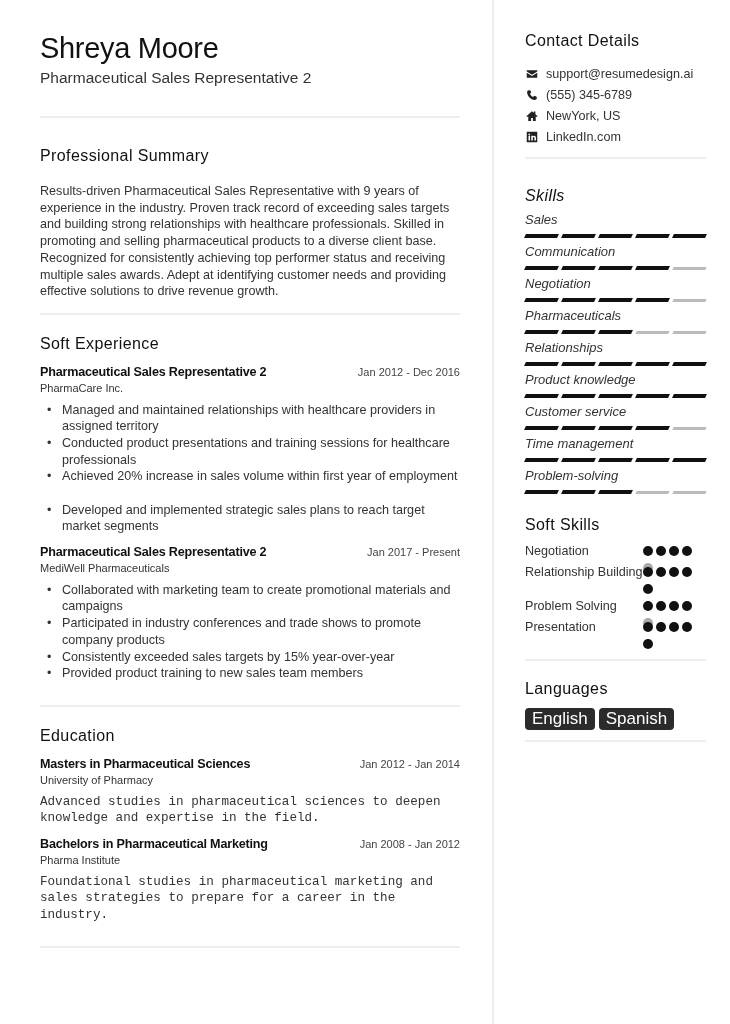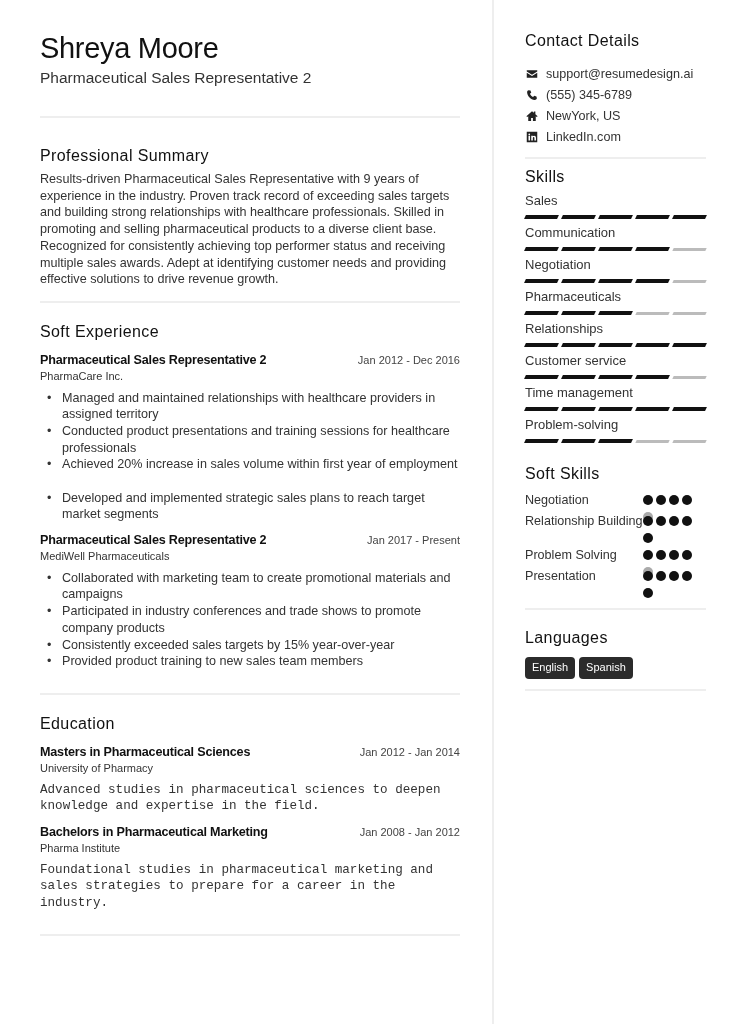--- a/index.html
+++ b/index.html
@@ -14,21 +14,21 @@
 
   .name { font-size: 29px; font-weight: 500; color: #111111; letter-spacing: -0.3px; line-height: 36px; }
   .job-title { font-size: 15.5px; color: #333333; line-height: 22px; margin-top: 1px; }
   .hr { height: 2px; background: #eeeeee; }
   .main .hr.top { margin-top: 27px; }
 
   .section-title { font-size: 16px; color: #111111; font-weight: 500; letter-spacing: 0.4px; line-height: 22px; }
   .body-text { font-size: 12.6px; line-height: 16.7px; color: #333333; }
 
   .summary { margin-top: 27px; }
-  .summary .body-text { margin-top: 4px; }
+  .summary .body-text { margin-top: 16px; }
   .summary-sep { margin-top: 13px; }
 
   .work { margin-top: 18px; }
   .entry { margin-top: 9px; }
   .entry-head { display: flex; justify-content: space-between; align-items: baseline; }
   .entry-title { font-size: 12.6px; font-weight: 700; color: #111111; letter-spacing: -0.2px; line-height: 16px; }
   .entry-date { font-size: 11px; color: #444444; line-height: 14px; }
   .entry-sub { font-size: 11px; color: #333333; line-height: 16.7px; }
   ul.bullets { list-style: none; margin-top: 5px; margin-left: 22px; }
   ul.bullets li { position: relative; font-size: 12.6px; line-height: 16.7px; color: #333333; }
@@ -40,41 +40,41 @@
   .edu .entry .body-text { margin-top: 5px; font-family: Liberation Mono, monospace; }
   .edu-sep { margin-top: 22px; }
 
   
   .contact-list { margin-top: 11px; }
   .contact-item { display: flex; align-items: center; height: 21px; font-size: 12.6px; color: #333333; }
   .contact-item .ico { width: 13px; height: 13px; margin-right: 8px; display: inline-flex; align-items: center; justify-content: center; }
   .contact-item svg { width: 12px; height: 12px; fill: #222222; }
   .side .hr { margin-top: 10px; }
 
-  .skills { margin-top: 7px; }
+  .skills { margin-top: 26px; font-style: italic; }
   .skill { margin-top: 5px; }
   .skill-name { font-size: 13px; color: #333333; line-height: 16px; }
   .skill-bars { display: flex; gap: 4px; margin-top: 6px; height: 5px; }
   .bar { width: 33px; height: 4px; background: #111111; transform: skewX(-25deg); }
   .bar.off { background: #bbbbbb; height: 3px; margin-top: 1px; }
 
   .soft { margin-top: 19px; }
   .soft-list { margin-top: 7px; }
   .soft-row { display: flex; align-items: flex-start; margin-bottom: 4px; }
   .soft-name { width: 118px; font-size: 12.6px; line-height: 17px; color: #333333; }
   .dots { width: 52px; display: flex; flex-wrap: wrap; column-gap: 3px; row-gap: 7px; padding-top: 3px; position: relative; }
   .dot { width: 10px; height: 10px; border-radius: 50%; background: #111111; }
   .dot.ghost { position: absolute; left: 0; top: -1px; background: #aaaaaa; }
   .dot.ghost + .dot { position: relative; z-index: 1; }
 
   .soft-sep { margin-top: 12px; }
 
   .langs { margin-top: 17px; }
   .lang-list { display: flex; gap: 4px; margin-top: 8px; }
-  .lang-pill { background: #2b2b2b; color: #ffffff; font-size: 11px; padding: 3px 7px 4px; border-radius: 4px; line-height: 15px; font-weight: 500; }
+  .lang-pill { background: #2b2b2b; color: #ffffff; font-size: 17px; padding: 3px 7px 4px; border-radius: 4px; line-height: 15px; font-weight: 500; }
   .langs-sep { margin-top: 44px; }
 </style>
 </head>
 <body>
 
 <div class="page">
   <div class="divider-vertical"></div>
 
   <div class="main">
     <div class="name">Shreya Moore</div>
@@ -231,20 +231,30 @@
             <div class="skill-name">Relationships</div>
             <div class="skill-bars">
               <span class="bar"></span>
               <span class="bar"></span>
               <span class="bar"></span>
               <span class="bar"></span>
               <span class="bar"></span>
             </div>
           </div>
           <div class="skill">
+            <div class="skill-name">Product knowledge</div>
+            <div class="skill-bars">
+              <span class="bar"></span>
+              <span class="bar"></span>
+              <span class="bar"></span>
+              <span class="bar"></span>
+              <span class="bar"></span>
+            </div>
+          </div>
+          <div class="skill">
             <div class="skill-name">Customer service</div>
             <div class="skill-bars">
               <span class="bar"></span>
               <span class="bar"></span>
               <span class="bar"></span>
               <span class="bar"></span>
               <span class="bar off"></span>
             </div>
           </div>
           <div class="skill">

